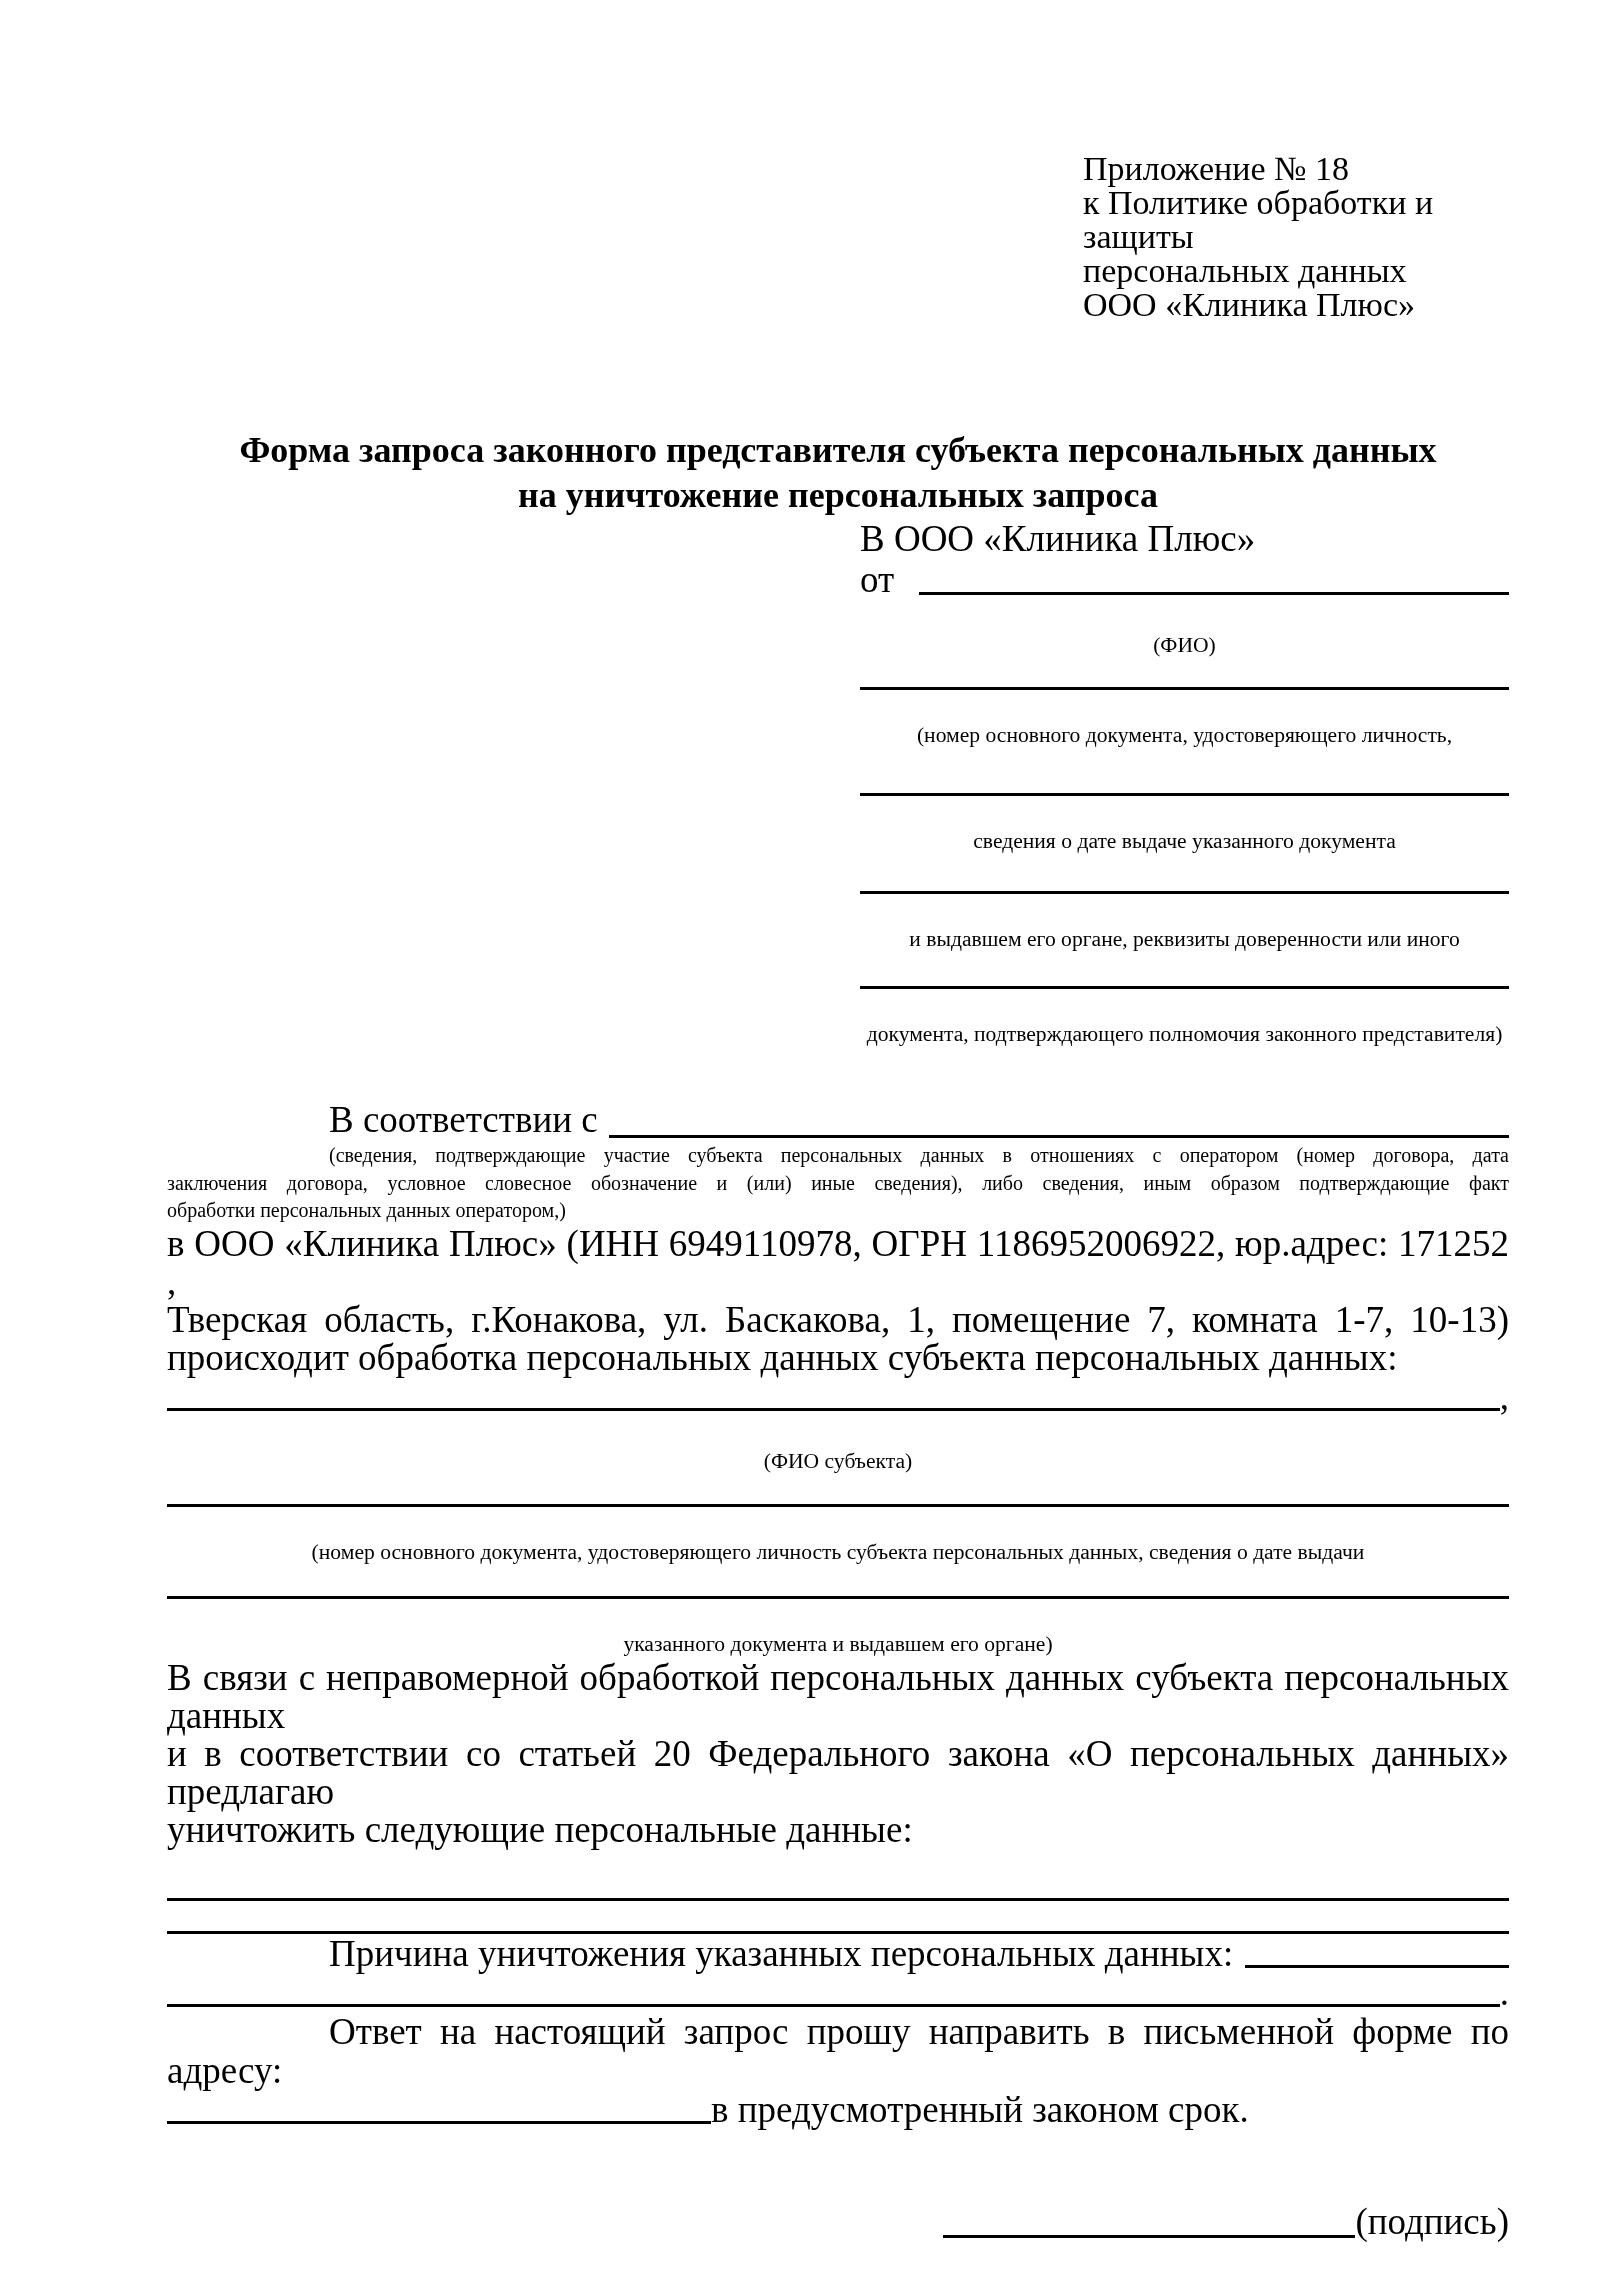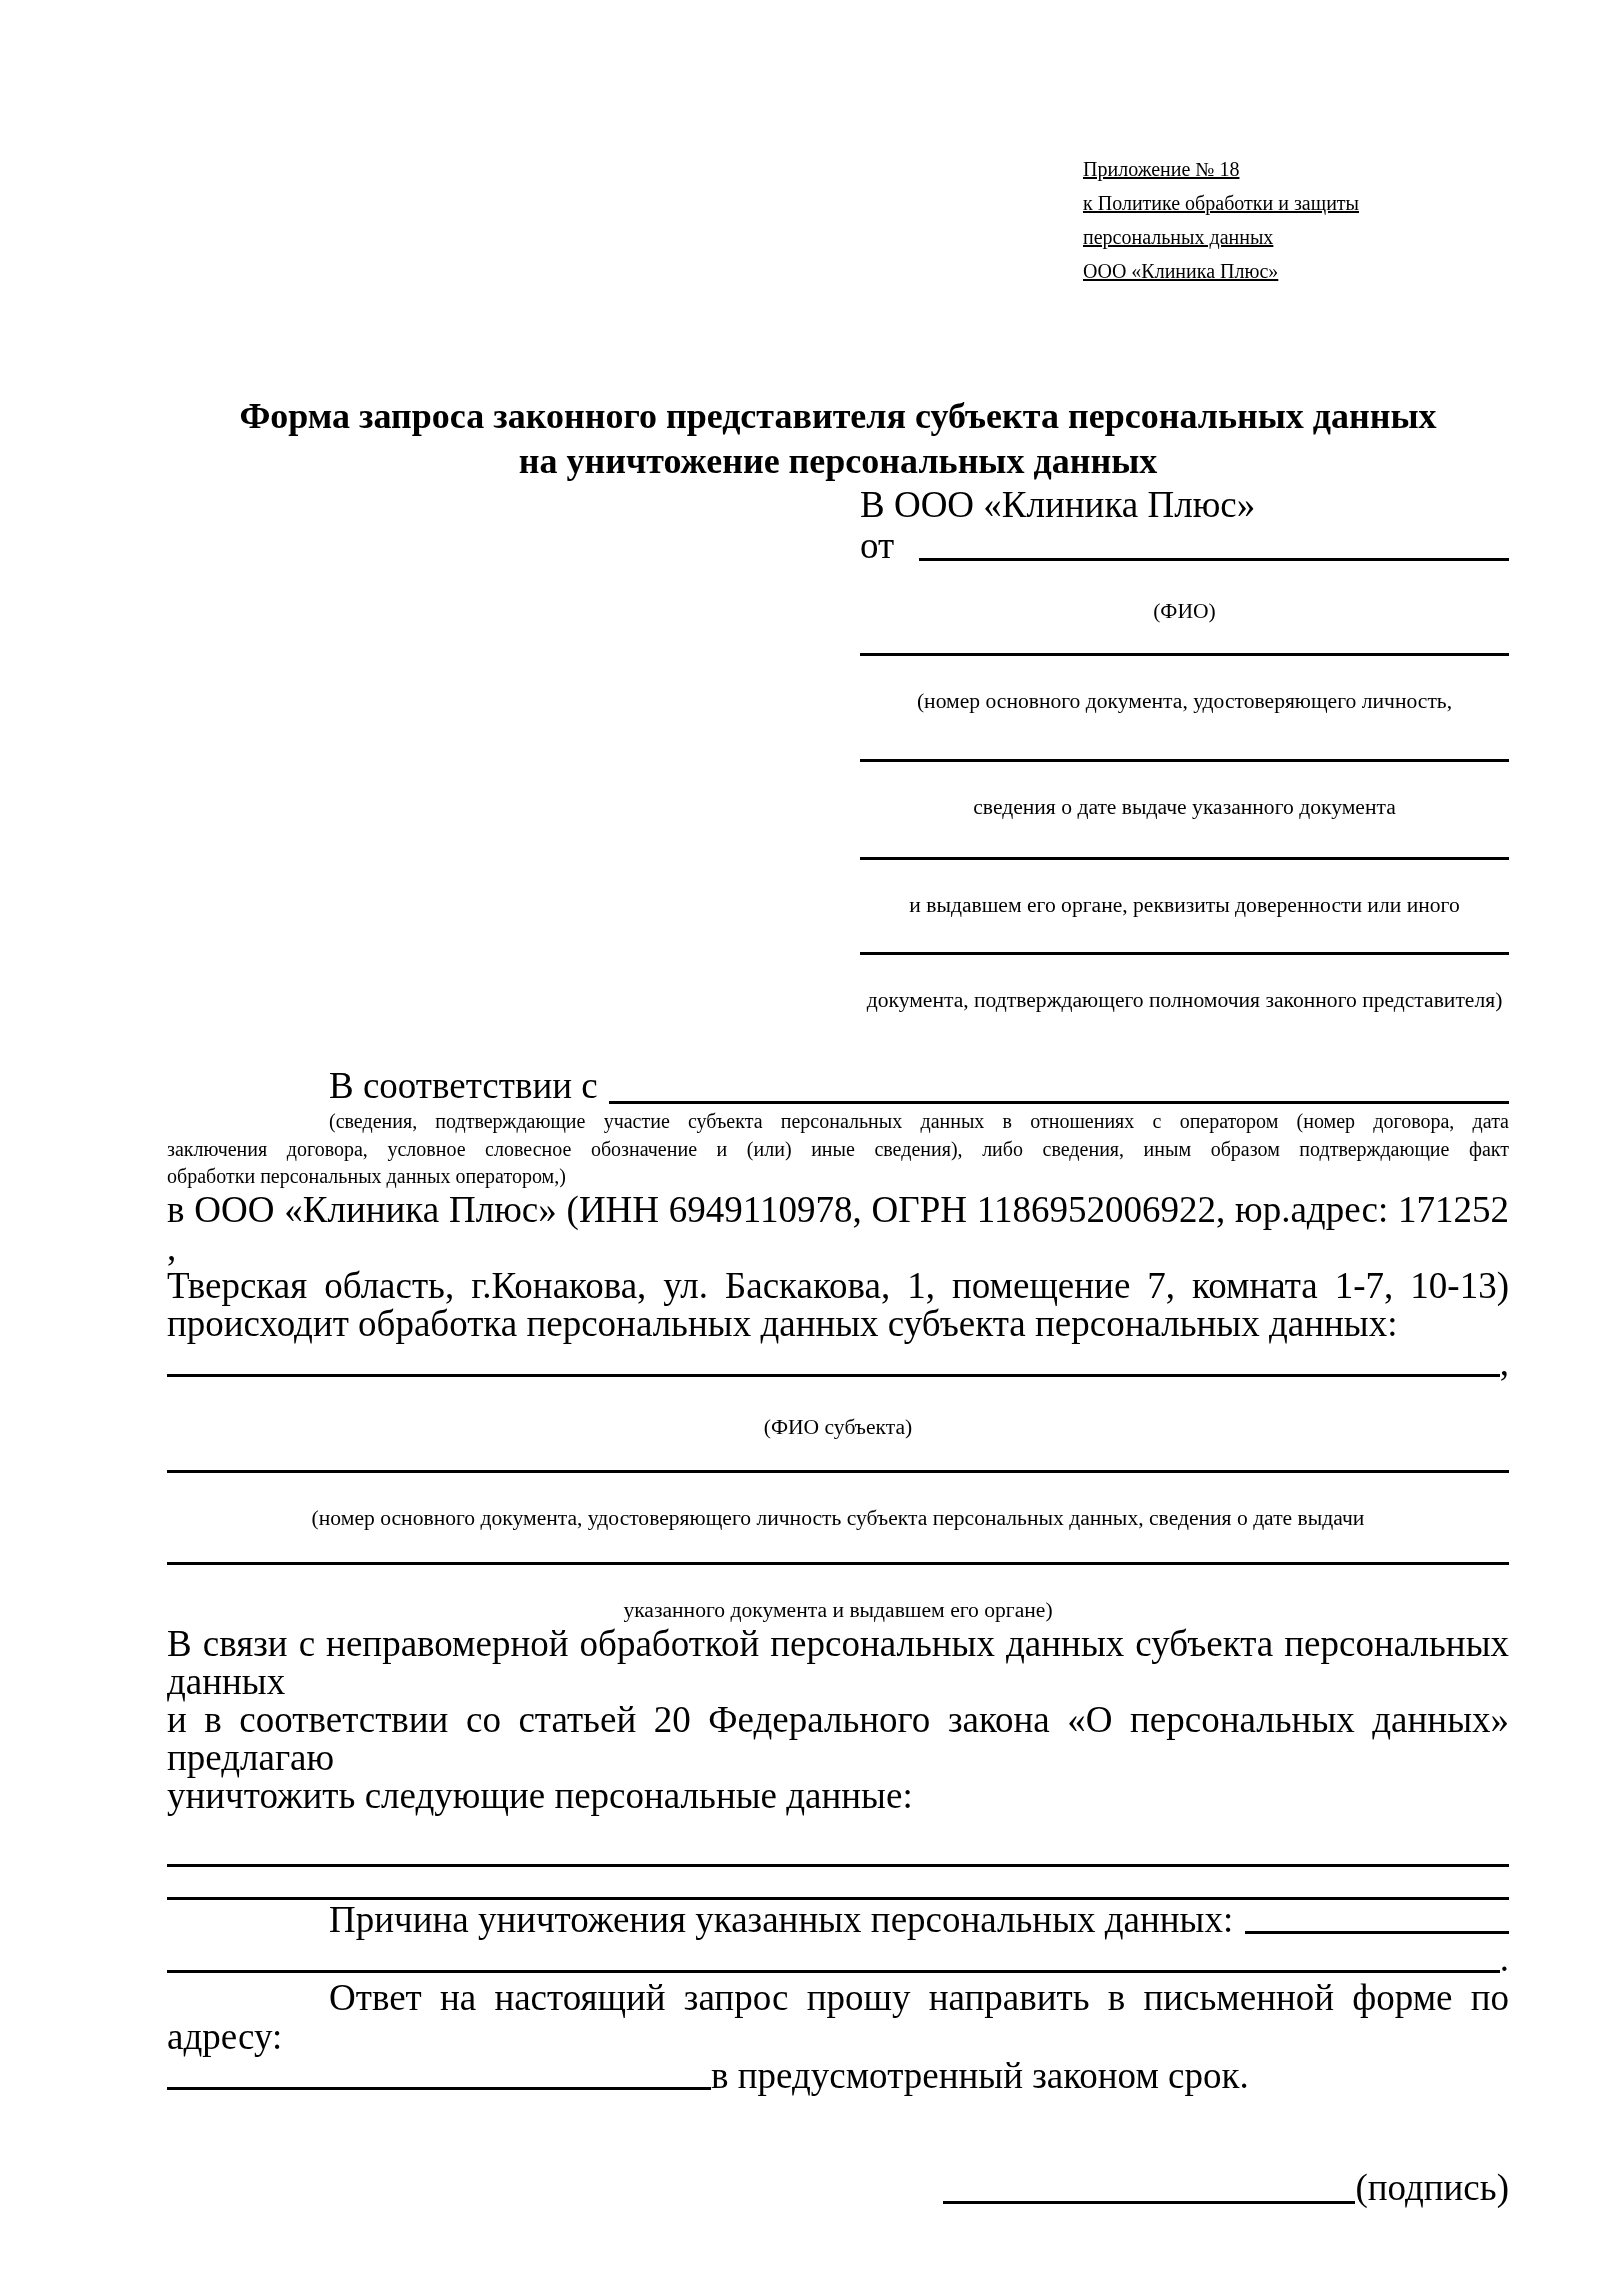--- a/index.html
+++ b/index.html
@@ -8,21 +8,21 @@
     width:1621px; height:2293px;
     margin:0 auto;
     background:#ffffff;
     color:#000000;
     font-family:"Liberation Serif", serif;
     font-size:37px;
     box-sizing:border-box;
     padding:152px 112px 0 167px;
   }
   
-  .header-block { margin-left:916px; font-size:20px; line-height:34px;text-decoration:underline; }
+  .header-block { margin-left:916px; font-size:34px; line-height:34px; }
   
   .title { margin-top:106px; text-align:center; font-weight:700; font-size:36px; line-height:45px; }
   
   .addr { margin-left:693px; }
   .addr-line { line-height:41px; }
   .from-row { display:flex; line-height:41px; }
   .from-row .label { margin-right:25px; white-space:nowrap; }
   .blank { border-bottom:3.9px solid #000; }
   .fill { flex:1 1 auto; }
   .from-row .blank, .accord-row .blank, .comma-row .blank,
@@ -66,21 +66,21 @@
 
   <div class="header-block">
     <div>Приложение № 18</div>
     <div>к Политике обработки и защиты</div>
     <div>персональных данных</div>
     <div>ООО «Клиника Плюс»</div>
   </div>
 
   <div class="title">
     <div>Форма запроса законного представителя субъекта персональных данных</div>
-    <div>на уничтожение персональных данных</div>
+    <div>на уничтожение персональных запроса</div>
   </div>
 
   <div class="addr">
     <div class="addr-line">В ООО «Клиника Плюс»</div>
     <div class="from-row">
       <span class="label">от</span>
       <span class="blank fill"></span>
     </div>
     <div class="cap">(ФИО)</div>
 

